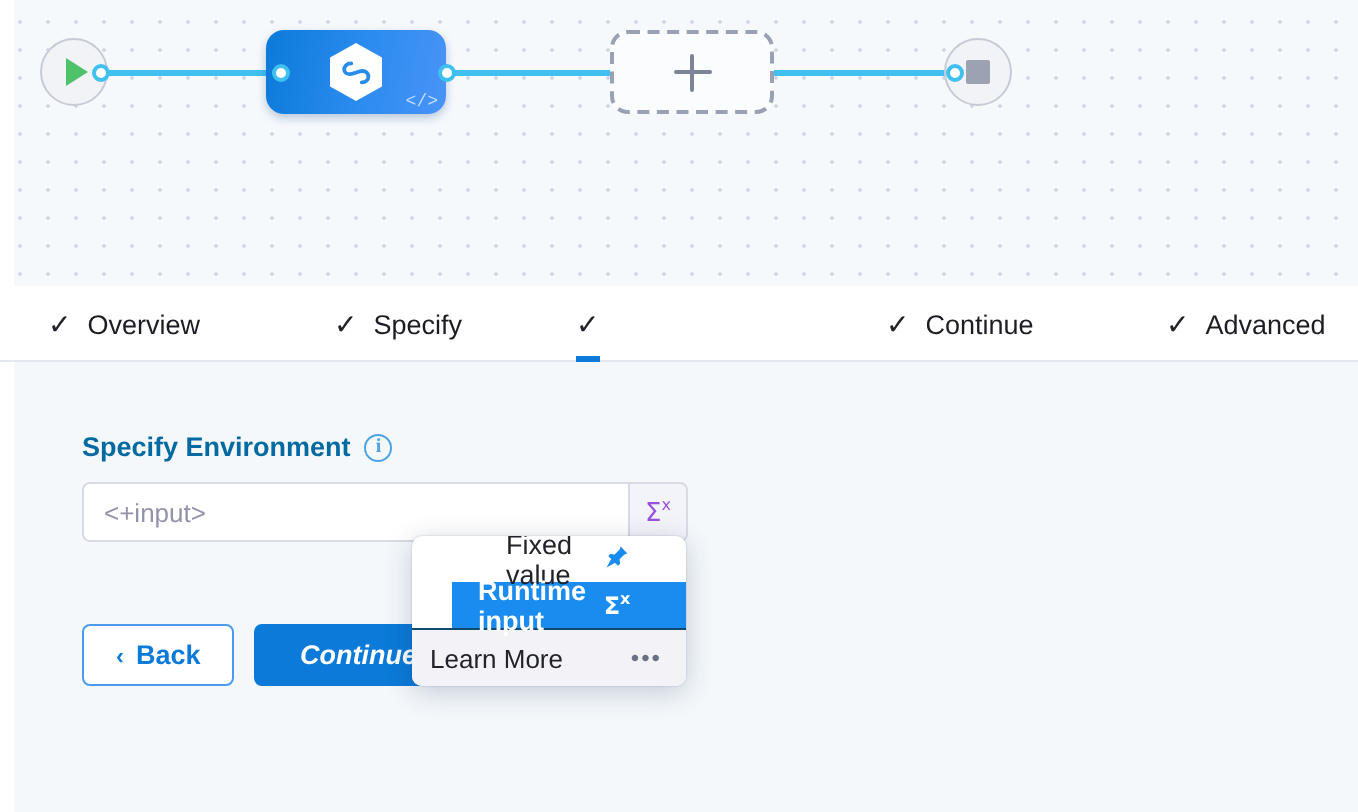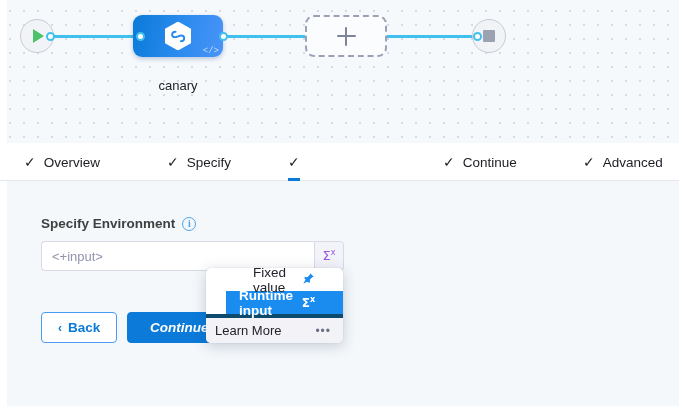--- a/index.html
+++ b/index.html
@@ -221,21 +221,21 @@
   .field-label-row {
     position: absolute;
     left: 41px; top: 35px;
     display: flex;
     align-items: center;
     gap: 7px;
   }
   .field-label {
     font-size: 13.5px;
     font-weight: bold;
-    color: #404040;
+    color: #0369a1;
   }
   .info-ico {
     width: 14px; height: 14px;
     border-radius: 50%;
     border: 1.4px solid #4da3e8;
     box-sizing: border-box;
     color: #4da3e8;
     font-size: 10px;
     font-weight: bold;
     line-height: 11px;
@@ -362,21 +362,21 @@
   .dd-ico.fx {
     color: #f0863a;
     font-family: "Liberation Serif", serif;
     font-style: italic;
     font-size: 13px;
   }
   .dd-ico.fx sub { font-size: 8px; font-style: normal; }
   .dd-footer {
     height: 29px;
     background: #f3f3f7;
-    border-top: 4px solid #0c4a6e;
+    border-top: 1px solid #0c4a6e;
     display: flex;
     align-items: center;
     justify-content: space-between;
     padding: 0 12px 0 9px;
     font-size: 13px;
     color: #22222a;
     cursor: pointer;
     box-sizing: border-box;
   }
   .dots {
@@ -417,21 +417,20 @@
 
     <div class="add-stage">
       <div class="plus-ico"></div>
     </div>
 
     <div class="term-node end">
       <div class="stop-sq"></div>
     </div>
     <div class="port p-end"></div>
 
-    <div class="node-label canary">canary</div>
 
     <div class="canvas-left-edge"></div>
   </div>
 
   <div class="tabs">
     <div class="tab t0">
       <span class="chk">✓</span>
       <span class="tab-label">Overview</span>
     </div>
     <div class="tab t1">

